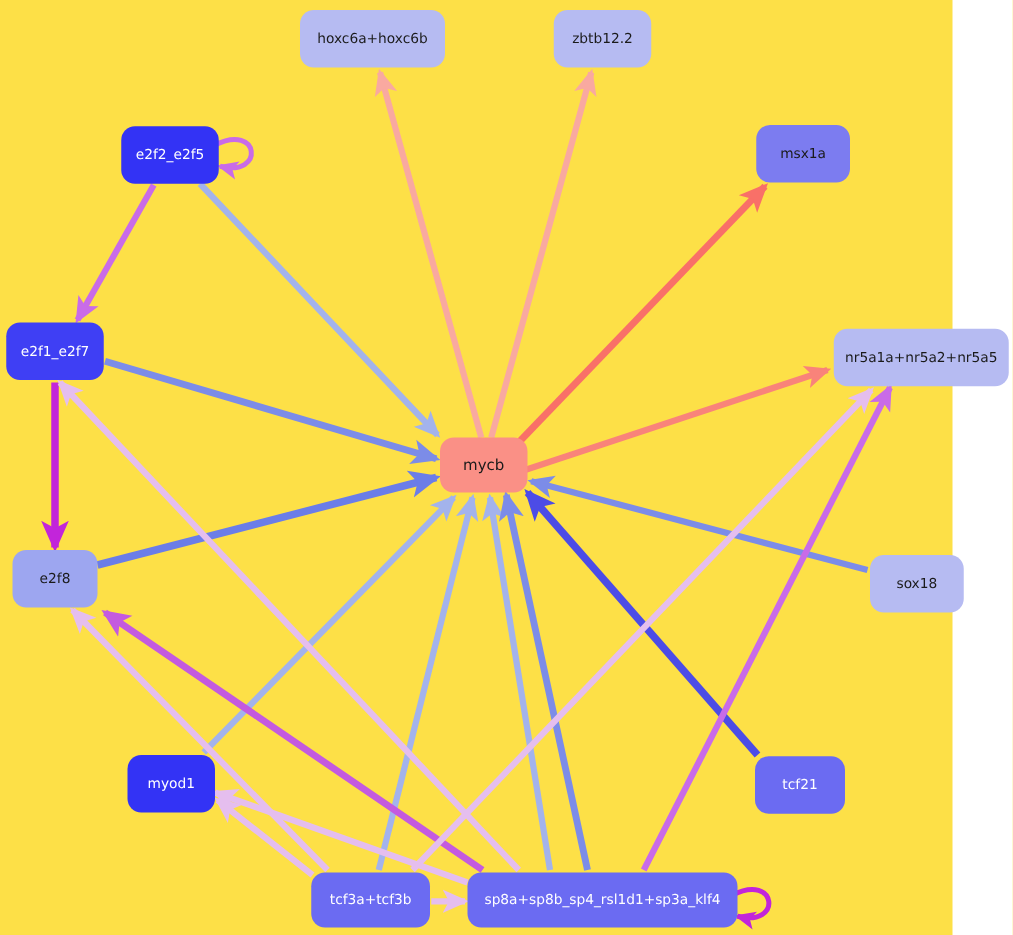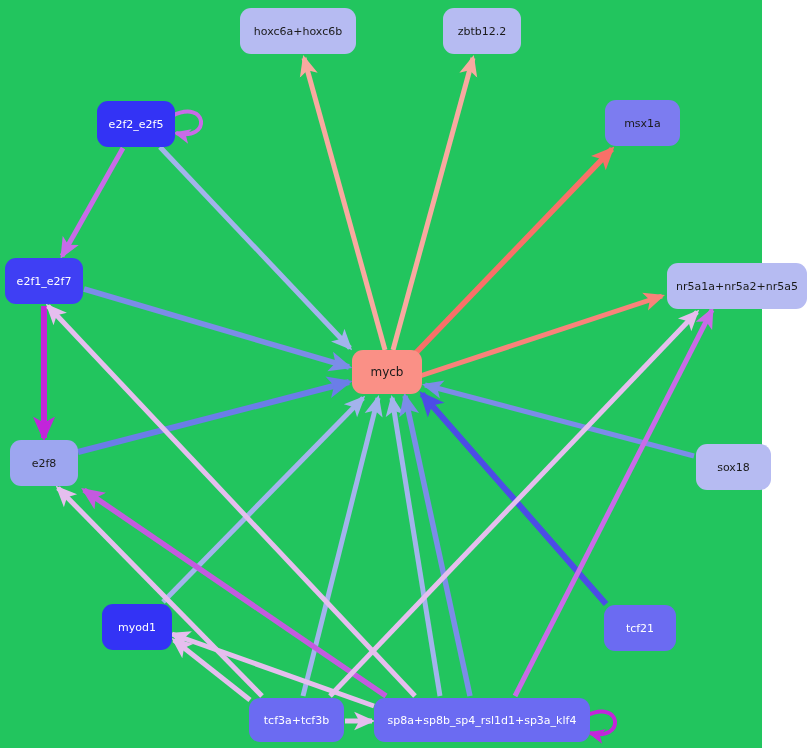--- a/index.html
+++ b/index.html
@@ -10,21 +10,21 @@
   body {
     width: 810px;
     height: 748px;
     font-family: "DejaVu Sans", sans-serif;
     overflow: hidden;
   }
   #graph-root {
     position: relative;
     width: 762px;
     height: 748px;
-    background: #22c55e;
+    background: #fde047;
   }
   svg.graph-canvas {
     position: absolute;
     left: 0;
     top: 0;
     width: 810px;
     height: 748px;
     display: block;
   }
   .node-label {

